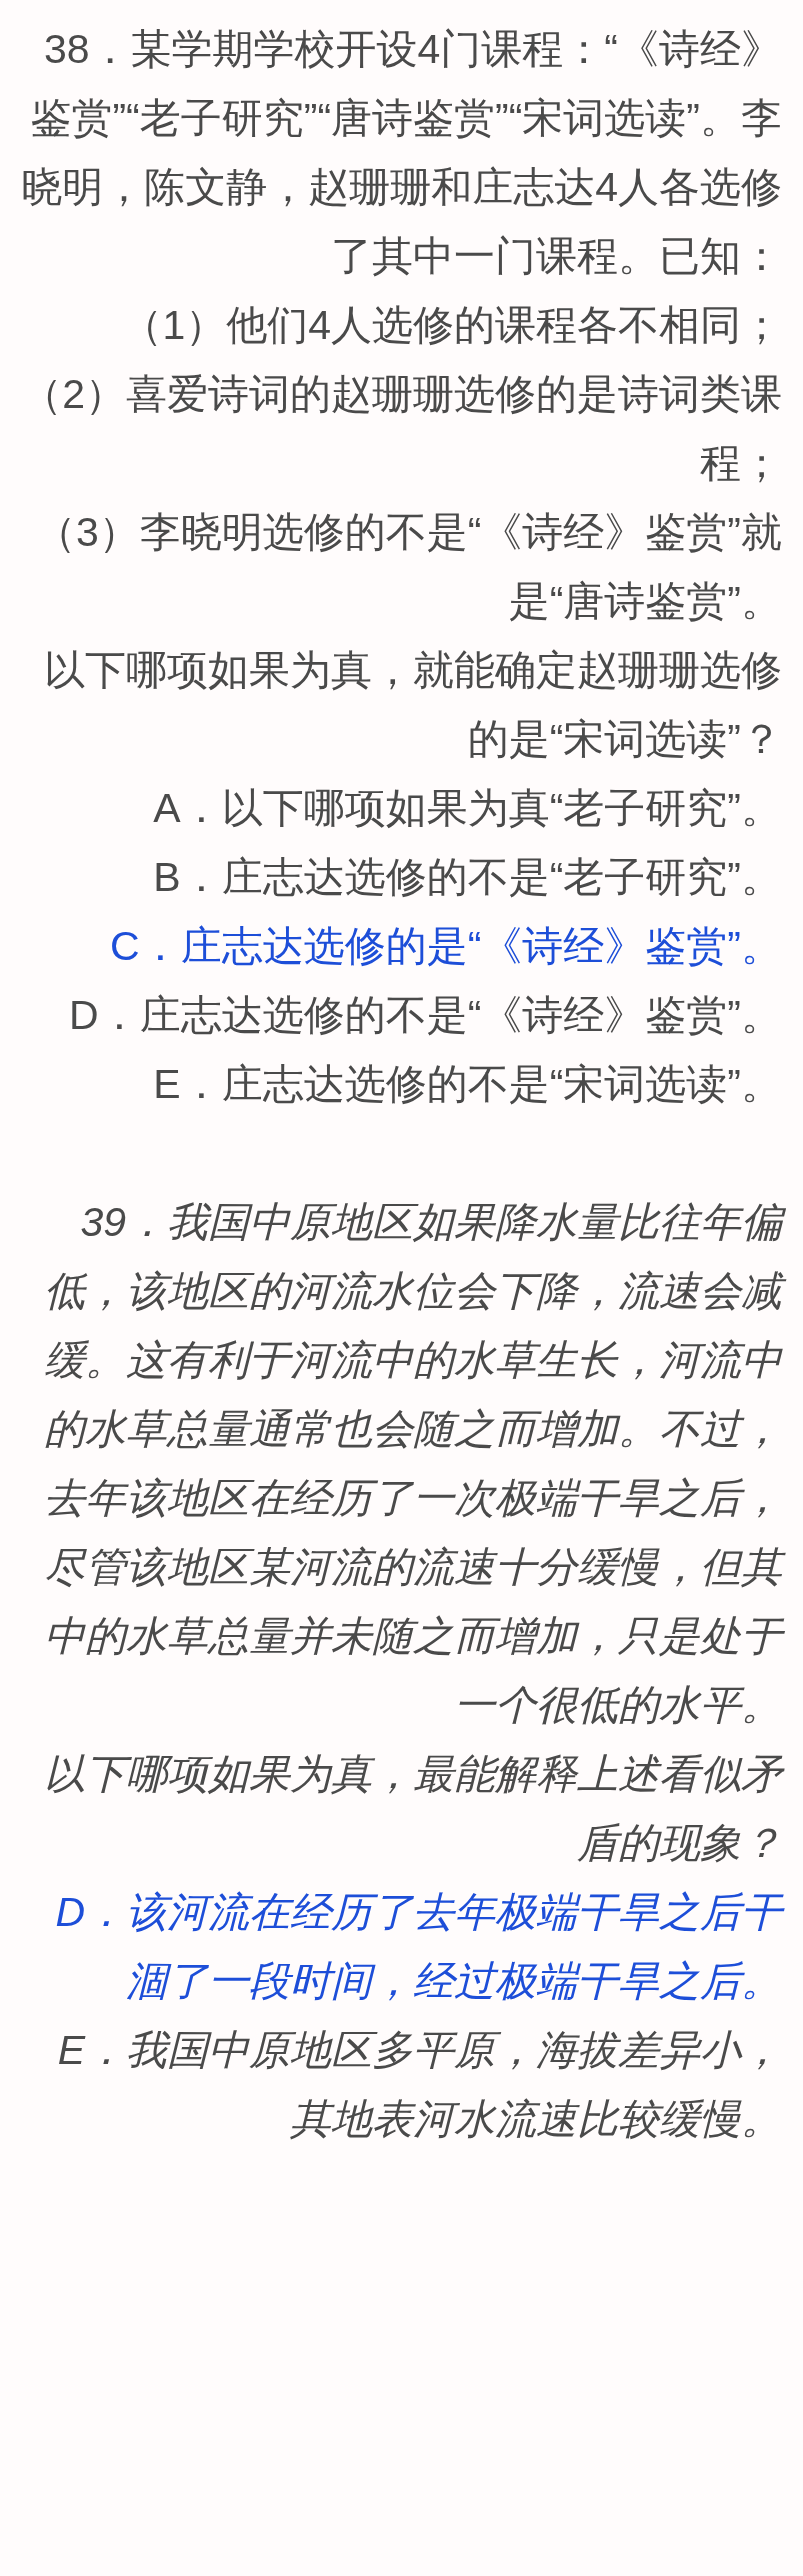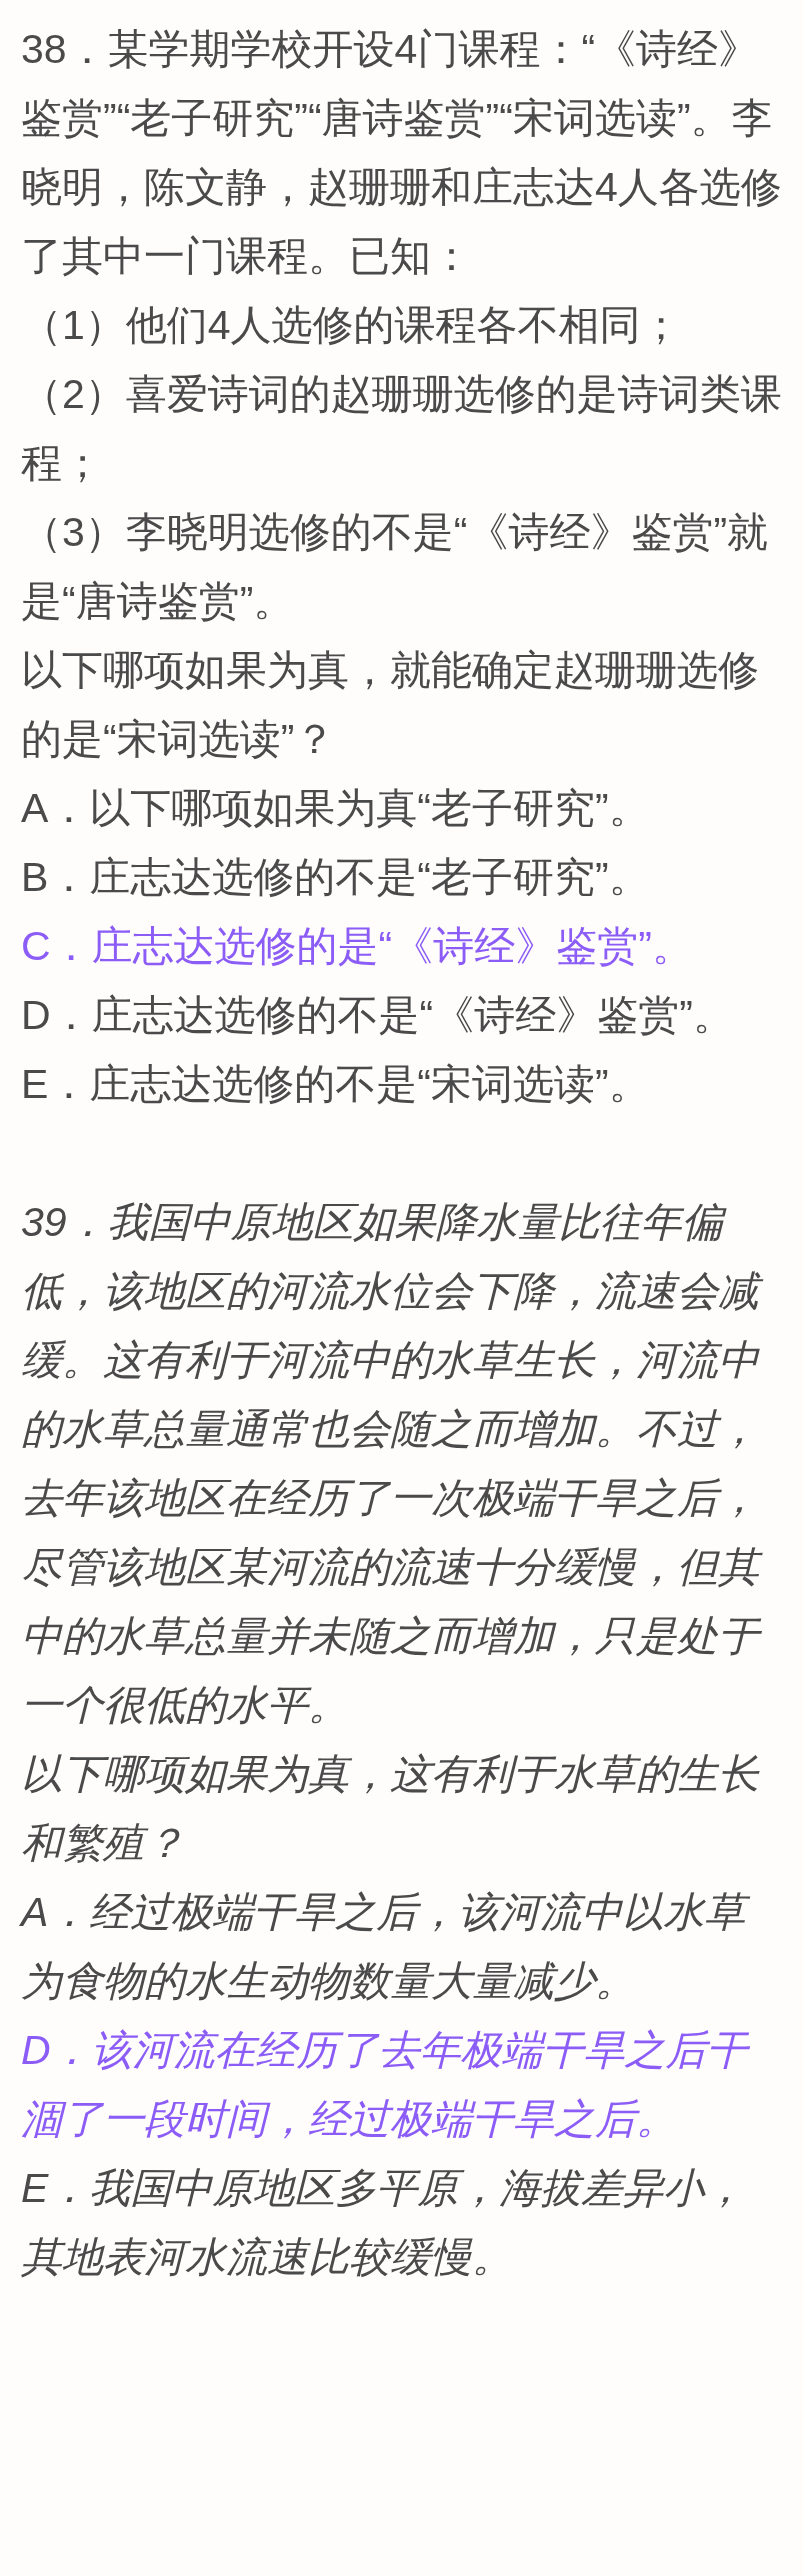--- a/index.html
+++ b/index.html
@@ -17,25 +17,25 @@
     font-family: "Liberation Sans", sans-serif;
     font-size: 41px;
     line-height: 69px;
     padding: 15px 21px 0 21px;
     overflow: hidden;
   }
   .question-block { margin: 0; }
   .question-block.second { margin-top: 69px; font-style: italic; }
   p.para {
     margin: 0;
-    text-align: left;
+    text-align: right;
     word-break: normal;
     overflow-wrap: break-word;
   }
-  p.para.hl { color: #8b5cf6; }
+  p.para.hl { color: #1d4ed8; }
   .opt-label { display: inline; }
 </style>
 </head>
 <body>
 
 <div class="page">
 
   <section class="question-block">
     <p class="para">38．某学期学校开设4门课程：“《诗经》鉴赏”“老子研究”“唐诗鉴赏”“宋词选读”。李晓明，陈文静，赵珊珊和庄志达4人各选修了其中一门课程。已知：</p>
     <p class="para">（1）他们4人选修的课程各不相同；</p>
@@ -45,21 +45,20 @@
 
     <p class="para option"><span class="opt-label">A．</span><span>以下哪项如果为真“老子研究”。</span></p>
     <p class="para option"><span class="opt-label">B．</span><span>庄志达选修的不是“老子研究”。</span></p>
     <p class="para option hl"><span class="opt-label">C．</span><span>庄志达选修的是“《诗经》鉴赏”。</span></p>
     <p class="para option"><span class="opt-label">D．</span><span>庄志达选修的不是“《诗经》鉴赏”。</span></p>
     <p class="para option"><span class="opt-label">E．</span><span>庄志达选修的不是“宋词选读”。</span></p>
   </section>
 
   <section class="question-block second">
     <p class="para">39．我国中原地区如果降水量比往年偏低，该地区的河流水位会下降，流速会减缓。这有利于河流中的水草生长，河流中的水草总量通常也会随之而增加。不过，去年该地区在经历了一次极端干旱之后，尽管该地区某河流的流速十分缓慢，但其中的水草总量并未随之而增加，只是处于一个很低的水平。</p>
-    <p class="para">以下哪项如果为真，这有利于水草的生长和繁殖？</p>
+    <p class="para">以下哪项如果为真，最能解释上述看似矛盾的现象？</p>
 
-    <p class="para option"><span class="opt-label">A．</span><span>经过极端干旱之后，该河流中以水草为食物的水生动物数量大量减少。</span></p>
     <p class="para option hl"><span class="opt-label">D．</span><span>该河流在经历了去年极端干旱之后干涸了一段时间，经过极端干旱之后。</span></p>
     <p class="para option"><span class="opt-label">E．</span><span>我国中原地区多平原，海拔差异小，其地表河水流速比较缓慢。</span></p>
   </section>
 
 </div>
 
 
 </body></html>

